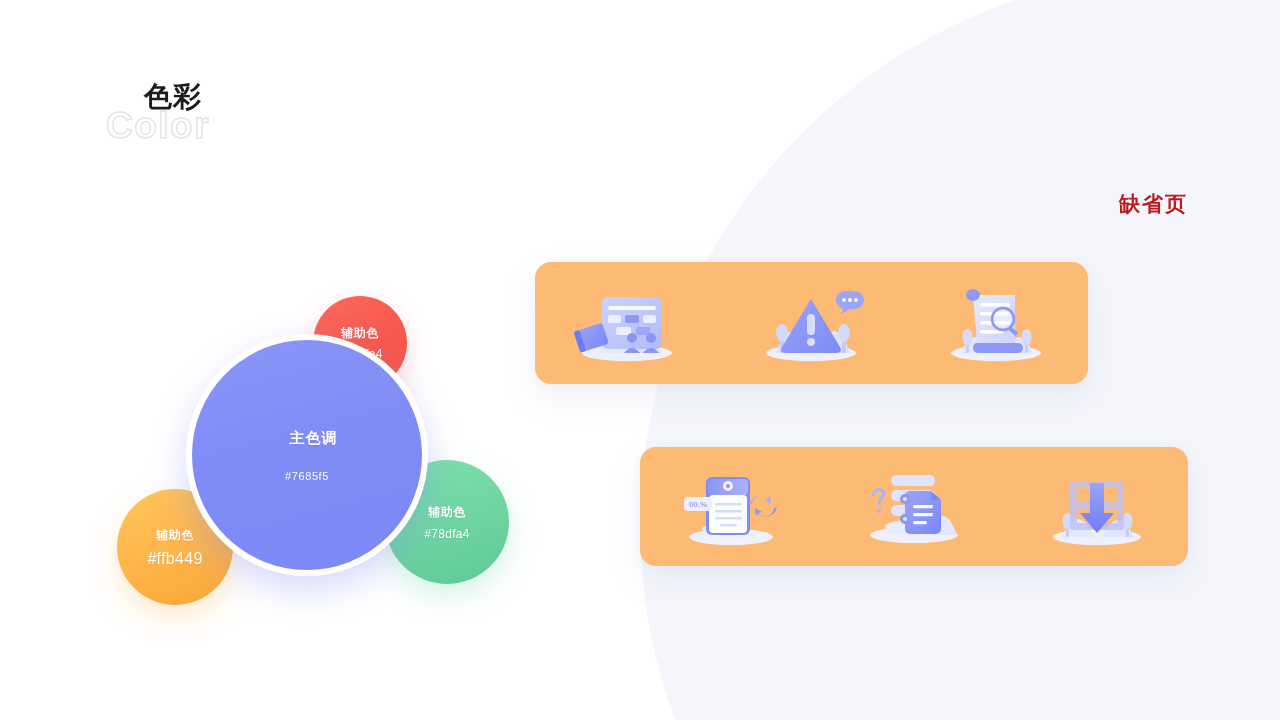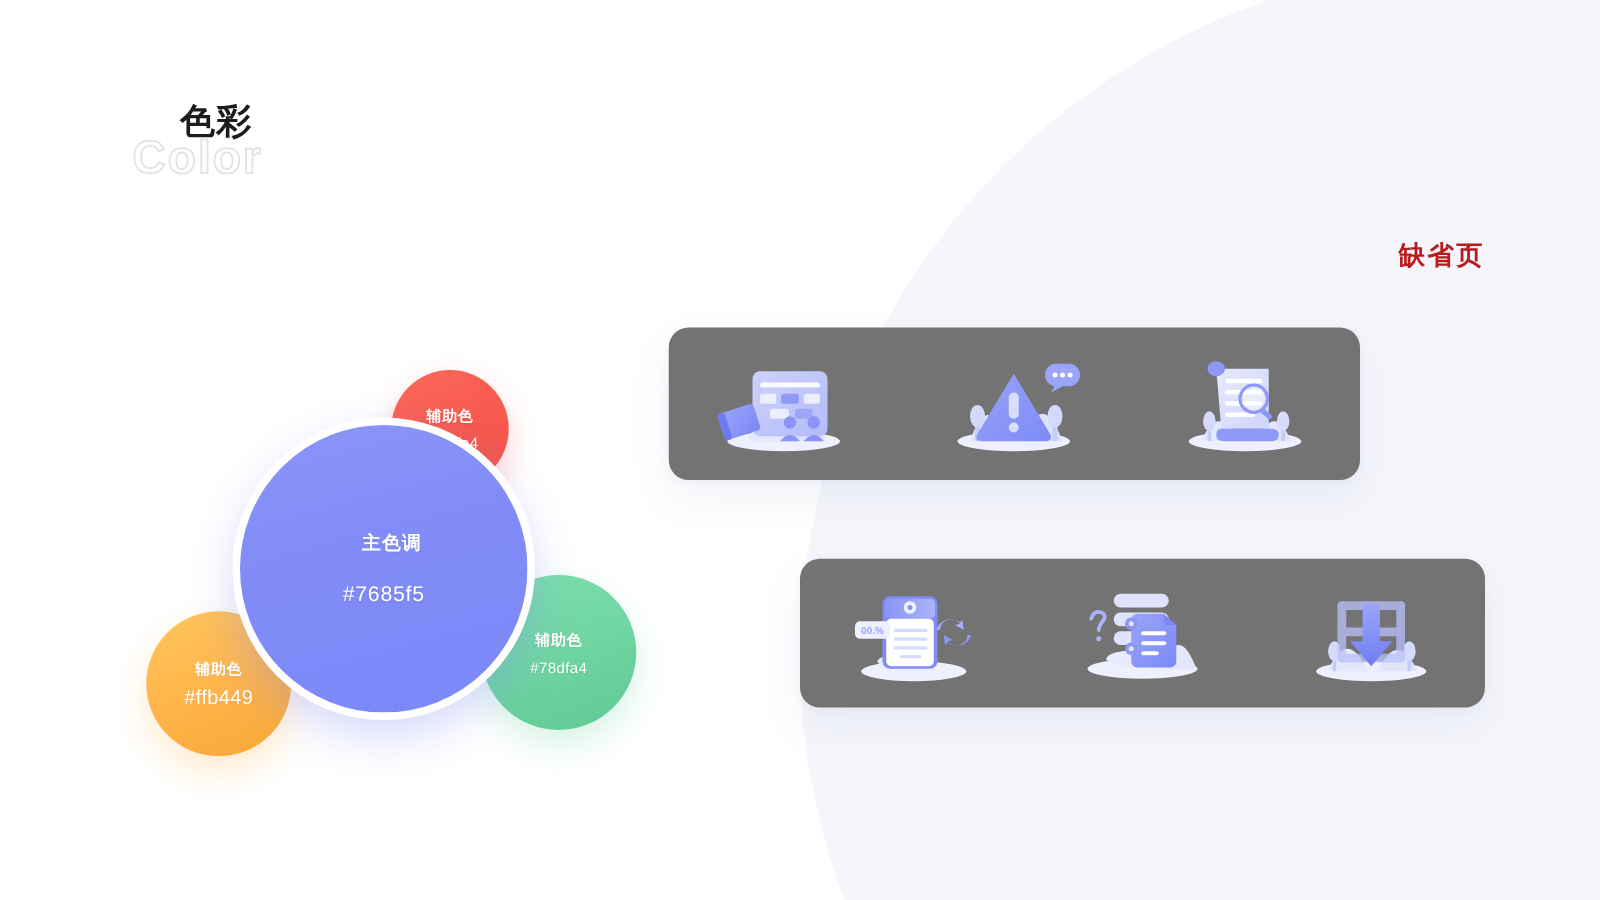--- a/index.html
+++ b/index.html
@@ -139,42 +139,42 @@
     z-index: 3;
   }
   .circ-main .c-name {
     font-size: 15px;
     font-weight: 700;
     margin-bottom: 22px;
     letter-spacing: 1px;
     margin-left: 13px;
   }
   .circ-main .c-hex {
-    font-size: 17px;
+    font-size: 11px;
     font-weight: 400;
     letter-spacing: 0.6px;
   }
   .circ-red    { z-index: 1; }
   .circ-orange { z-index: 2; }
   .circ-green  { z-index: 2; }
 
   
   .right-label {
     position: absolute;
     right: 92px;
     top: 190px;
     font-size: 21px;
     font-weight: 700;
     color: #b91c1c;
     letter-spacing: 2px;
   }
 
   .card {
     position: absolute;
-    background: #737373;
+    background: #fdba74;
     border-radius: 16px;
     box-shadow: 0 14px 34px rgba(120,130,190,.10),
                 0 2px 8px rgba(120,130,190,.06);
     display: flex;
     align-items: center;
     justify-content: space-around;
   }
   .card-row1 {
     left: 535px; top: 262px;
     width: 553px; height: 122px;

